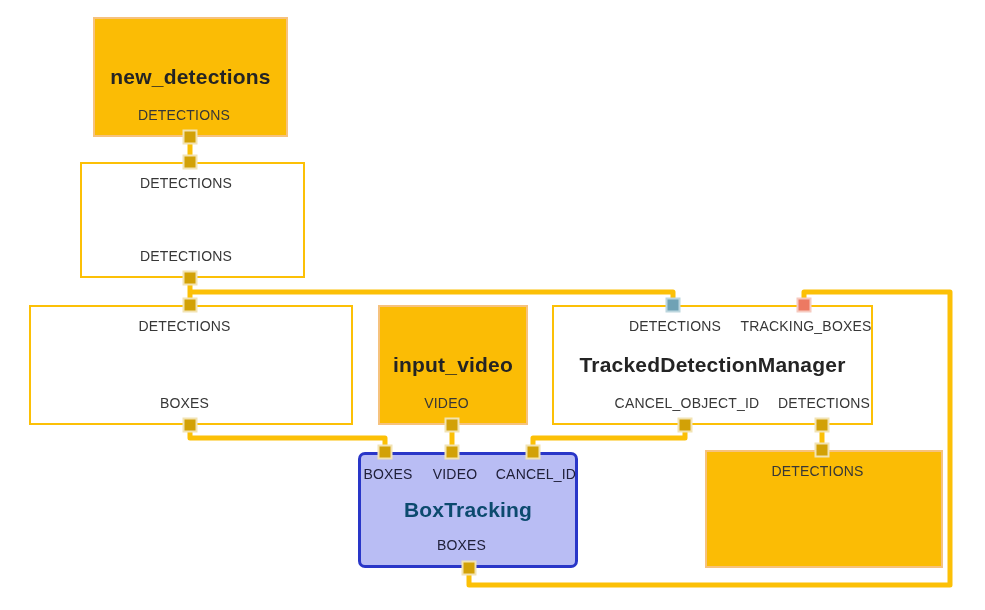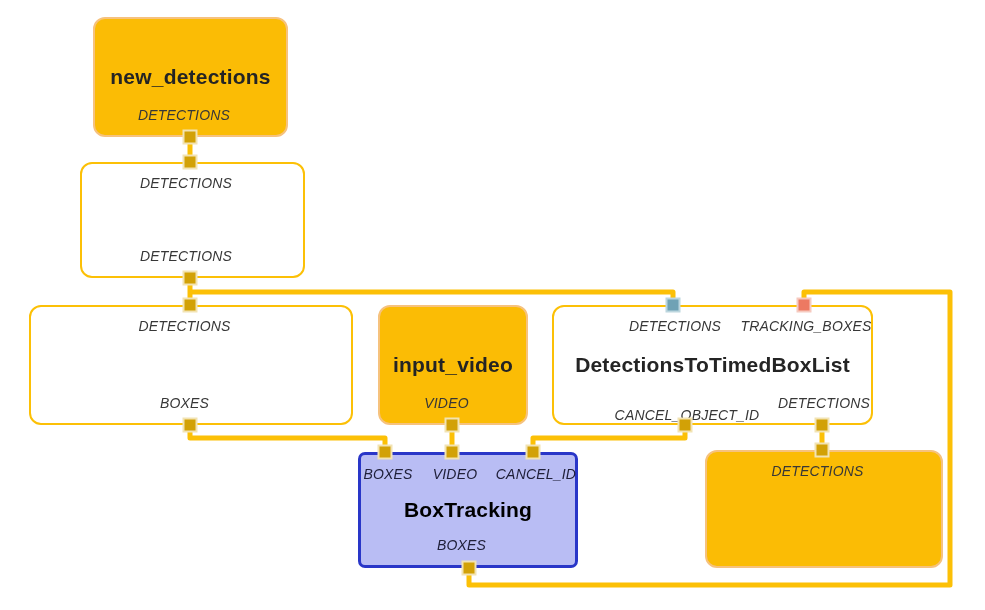--- a/index.html
+++ b/index.html
@@ -7,33 +7,33 @@
     position:relative;width:985px;height:610px;background:#ffffff;overflow:hidden;
     font-family:"Liberation Sans","DejaVu Sans",sans-serif;
   }
   .wires{position:absolute;left:0;top:0;z-index:3;pointer-events:none;}
   .wire{fill:none;stroke:#FCC006;stroke-width:5;stroke-linejoin:round;stroke-linecap:butt;}
   .conn{stroke-width:2;}
   .conn--amber{fill:#D2A106;stroke:#F2E3B3;}
   .conn--teal{fill:#6FA2B5;stroke:#BCD6DE;}
   .conn--salmon{fill:#ED7962;stroke:#F6CABF;}
 
-  .node{position:absolute;box-sizing:border-box;border-radius:12px;z-index:2;}
+  .node{position:absolute;box-sizing:border-box;border-radius:0;z-index:2;}
   .node--stream{background:#FBBC05;border:2px solid #F6C27E;}
   .node--calc{background:#ffffff;border:2px solid #FCC006;}
   .node--selected{background:#B9BDF4;border:3px solid #2936C8;border-radius:7px;}
 
   .node-title{
     position:absolute;left:0;right:0;top:50%;transform:translateY(-50%);
     text-align:center;font-weight:700;font-size:21px;color:#242424;
     letter-spacing:.2px;white-space:nowrap;
   }
-  .node--selected .node-title{color:#000000;}
+  .node--selected .node-title{color:#0c4a6e;}
 
-  .ports{position:absolute;left:0;right:13px;height:16px;line-height:16px;font-style:italic;}
+  .ports{position:absolute;left:0;right:13px;height:16px;line-height:16px;}
   .ports--top{top:11px;}
   .ports--bottom{bottom:12px;}
   .port{font-size:14px;color:#373737;letter-spacing:.2px;white-space:nowrap;}
   .node--selected .port{color:#20203A;}
   .port--center{display:block;text-align:center;}
   .port--at{position:absolute;transform:translateX(-50%);}
 </style>
 </head>
 <body>
 
@@ -98,23 +98,23 @@
     <div class="ports ports--bottom">
       <span class="port port--center">VIDEO</span>
     </div>
   </div>
 
   <div class="node node--calc" style="left:552px;top:305px;width:321px;height:120px;">
     <div class="ports ports--top">
       <span class="port port--at" style="left:121px;">DETECTIONS</span>
       <span class="port port--at" style="left:252px;">TRACKING_BOXES</span>
     </div>
-    <div class="node-title">DetectionsToTimedBoxList</div>
+    <div class="node-title">TrackedDetectionManager</div>
     <div class="ports ports--bottom">
-      <span class="port port--at" style="left:133px;margin-top:12px;">CANCEL_OBJECT_ID</span>
+      <span class="port port--at" style="left:133px;">CANCEL_OBJECT_ID</span>
       <span class="port port--at" style="left:270px;">DETECTIONS</span>
     </div>
   </div>
 
   <div class="node node--selected" style="left:358px;top:452px;width:220px;height:116px;">
     <div class="ports ports--top">
       <span class="port port--at" style="left:27px;">BOXES</span>
       <span class="port port--at" style="left:94px;">VIDEO</span>
       <span class="port port--at" style="left:175px;">CANCEL_ID</span>
     </div>

